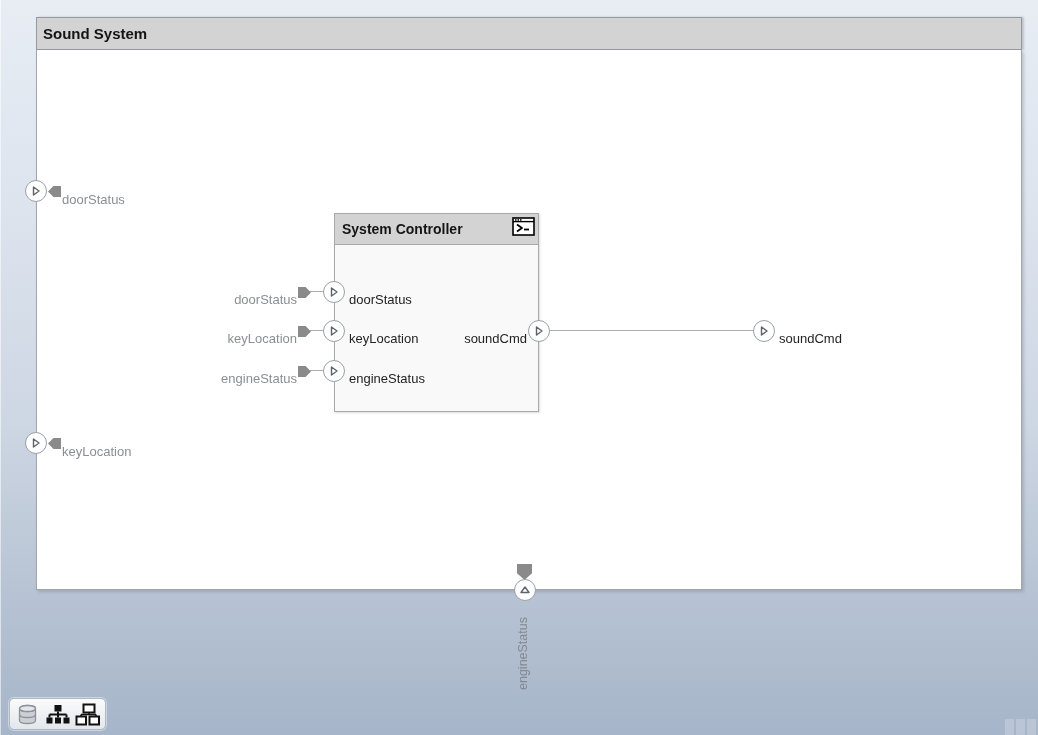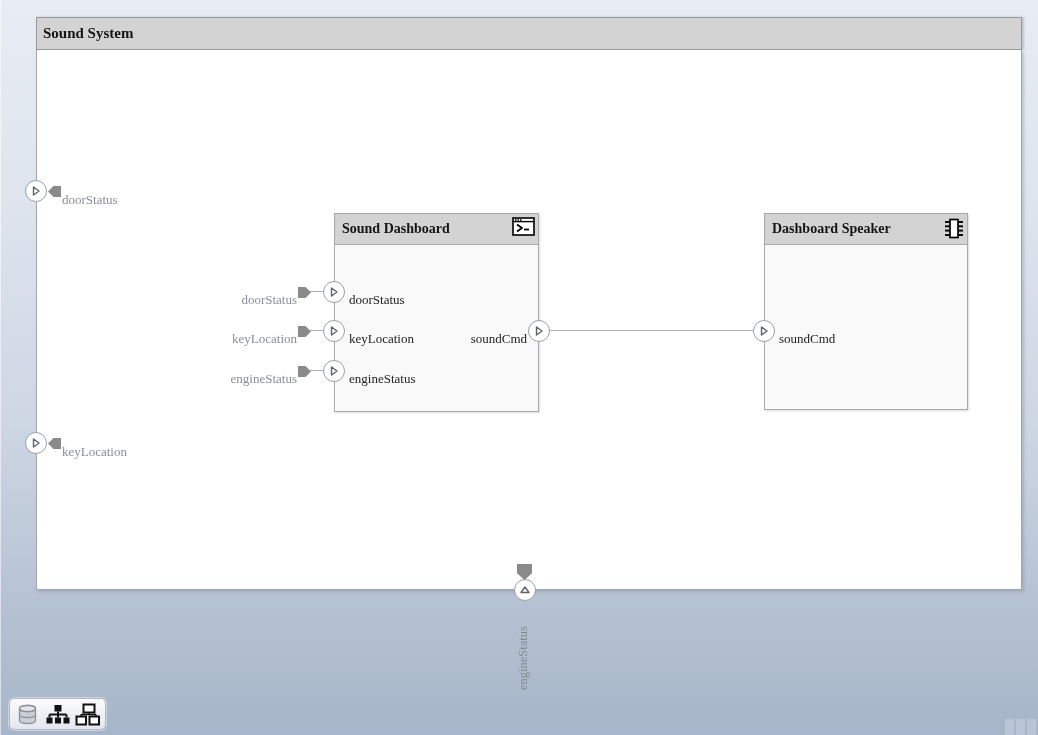--- a/index.html
+++ b/index.html
@@ -1,18 +1,18 @@
 <!DOCTYPE html>
 <html><head>
 <meta charset="utf-8">
 <style>
   html,body{margin:0;padding:0;background:#8fa2b8;}
   #stage{
     position:relative;width:1038px;height:735px;overflow:hidden;
-    font-family:Liberation Serif, serif;
+    font-family:Liberation Sans, sans-serif;
     background:linear-gradient(180deg,#e8edf4 0%,#dde4ee 28%,#cdd6e3 58%,#b3c0d1 85%,#a6b5c9 100%);
     border-left:1px solid rgba(255,255,255,0.55);
   }
   
   #titlebar{
     position:absolute;left:35px;top:17px;width:986px;height:33px;
     background:#d3d3d4;border:1px solid #97979d;box-sizing:border-box;
     display:flex;align-items:center;padding-left:6px;
     box-shadow:2px 0 2px rgba(110,120,135,0.35);
   }
@@ -82,21 +82,21 @@
   <div class="port" style="left:24px;top:432px;">
     <svg width="10" height="10">
       <path d="M2.5 1 L8 5 L2.5 9 Z" fill="none" stroke="#5f6468" stroke-width="1.4" stroke-linejoin="round"></path>
     </svg>
   </div>
   <div class="tag tag-left" style="left:47px;top:438px;"></div>
   <div class="lbl lbl-gray" style="left:61px;top:436px;">keyLocation</div>
 
   <div class="block" style="left:333px;top:213px;width:205px;height:199px;">
     <div class="block-header">
-      <span class="block-title">Sound Dashboard</span>
+      <span class="block-title">System Controller</span>
       <span class="badge">
         <svg width="23" height="19" viewBox="0 0 23 19">
           <rect x="1" y="1" width="21" height="17" fill="#ffffff" stroke="#000" stroke-width="1.6"></rect>
           <line x1="1" y1="4.6" x2="22" y2="4.6" stroke="#000" stroke-width="1.4"></line>
           <rect x="3" y="2.2" width="1.5" height="1.5" fill="#000"></rect>
           <rect x="5.5" y="2.2" width="1.5" height="1.5" fill="#000"></rect>
           <rect x="8" y="2.2" width="1.5" height="1.5" fill="#000"></rect>
           <path d="M5 7.5 L10 11 L5 14.5" fill="none" stroke="#000" stroke-width="1.8" stroke-linejoin="round"></path>
           <line x1="12" y1="12.5" x2="17" y2="12.5" stroke="#000" stroke-width="1.8"></line>
         </svg>
@@ -139,40 +139,20 @@
 
   <div class="lbl lbl-dark lbl-right" style="left:390px;top:323px;width:136px;">soundCmd</div>
   <div class="port" style="left:527px;top:320px;">
     <svg width="10" height="10">
       <path d="M2.5 1 L8 5 L2.5 9 Z" fill="none" stroke="#5f6468" stroke-width="1.4" stroke-linejoin="round"></path>
     </svg>
   </div>
 
   <div class="wire" style="left:549px;top:330px;width:203px;"></div>
 
-  <div class="block" style="left:763px;top:213px;width:204px;height:197px;">
-    <div class="block-header">
-      <span class="block-title">Dashboard Speaker</span>
-      <span class="badge">
-        <svg width="21" height="23" viewBox="0 0 21 23">
-          <rect x="7" y="2.5" width="8" height="18" fill="#ffffff" stroke="#000" stroke-width="1.7"></rect>
-          <g stroke="#000" stroke-width="1.9">
-            <line x1="2" y1="5" x2="7" y2="5"></line>
-            <line x1="2" y1="9.3" x2="7" y2="9.3"></line>
-            <line x1="2" y1="13.6" x2="7" y2="13.6"></line>
-            <line x1="2" y1="18" x2="7" y2="18"></line>
-            <line x1="15" y1="5" x2="20" y2="5"></line>
-            <line x1="15" y1="9.3" x2="20" y2="9.3"></line>
-            <line x1="15" y1="13.6" x2="20" y2="13.6"></line>
-            <line x1="15" y1="18" x2="20" y2="18"></line>
-          </g>
-        </svg>
-      </span>
-    </div>
-  </div>
 
   <div class="port" style="left:752px;top:320px;">
     <svg width="10" height="10">
       <path d="M2.5 1 L8 5 L2.5 9 Z" fill="none" stroke="#5f6468" stroke-width="1.4" stroke-linejoin="round"></path>
     </svg>
   </div>
   <div class="lbl lbl-dark" style="left:778px;top:323px;">soundCmd</div>
 
   <div class="tag tag-down" style="left:516px;top:564px;"></div>
   <div class="port" style="left:513px;top:579px;">

